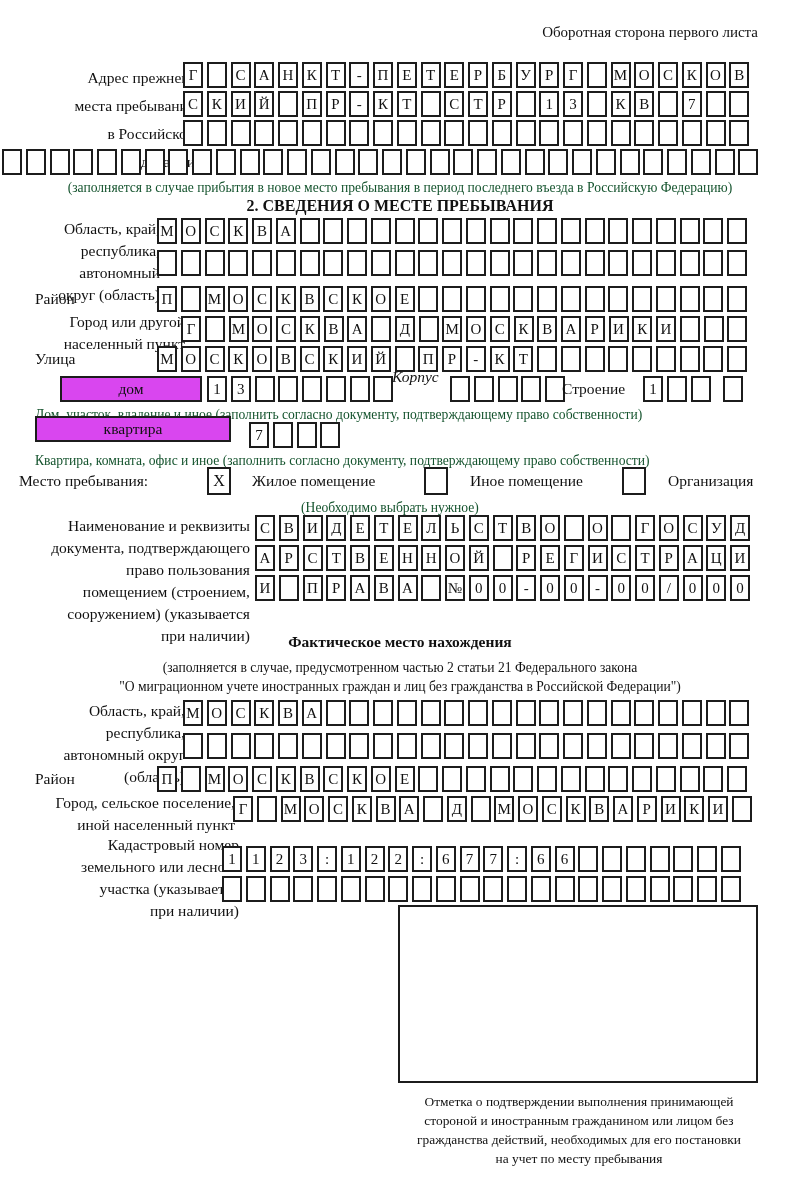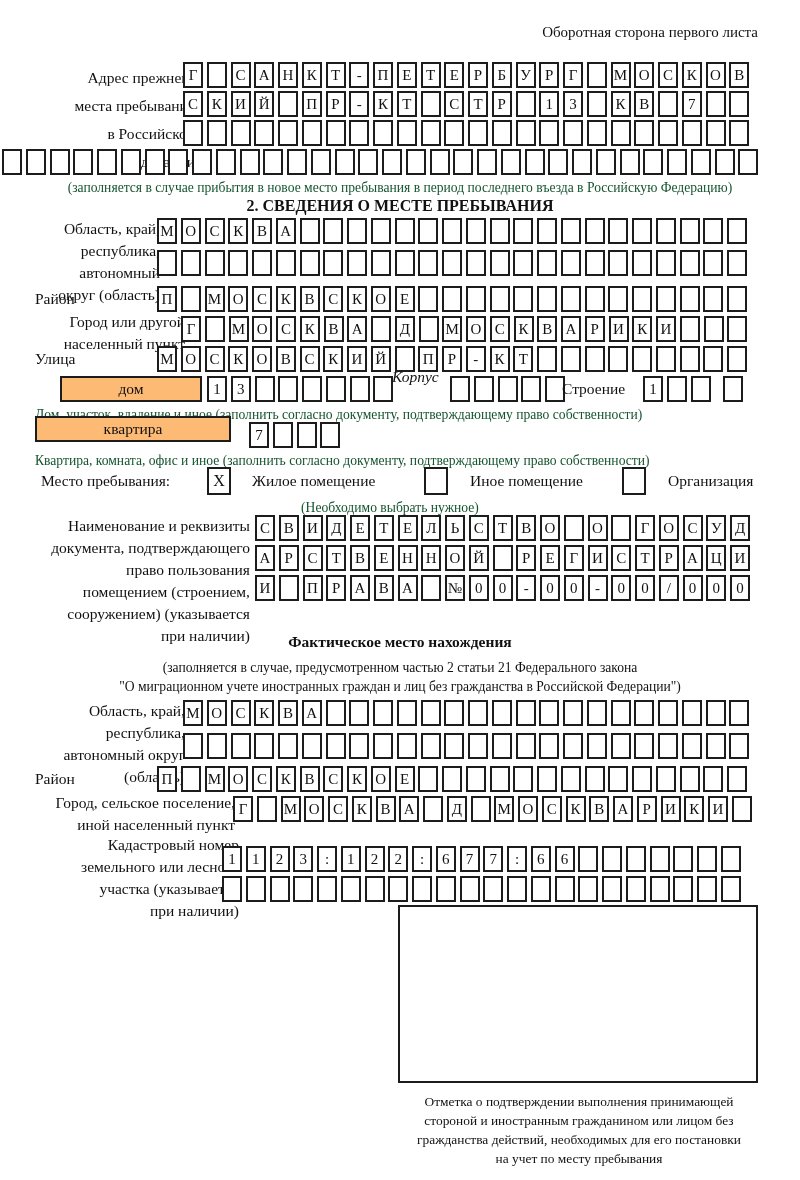--- a/index.html
+++ b/index.html
@@ -10,21 +10,21 @@
   }
   .label{position:absolute;white-space:pre-line;font-size:15.5px;line-height:22px;color:#111;text-align:right;}
   .cells{position:absolute;display:flex;gap:3.75px;}
   .cell{
     flex:none;width:20px;height:26px;box-sizing:border-box;
     border:2px solid #1c1c1c;display:flex;align-items:center;justify-content:center;
     font-size:15px;line-height:1;background:#fff;
   }
   .widebox{
     position:absolute;box-sizing:border-box;border:2px solid #1c1c1c;height:26px;
-    display:flex;align-items:center;justify-content:center;font-size:15.5px;background:#fdba74;
+    display:flex;align-items:center;justify-content:center;font-size:15.5px;background:#d946ef;
   }
   .checkbox{
     position:absolute;box-sizing:border-box;border:2px solid #1c1c1c;width:24px;height:28px;
     display:flex;align-items:center;justify-content:center;font-size:16px;background:#fff;
   }
   .note{position:absolute;font-size:13.2px;line-height:17px;color:#14532d;}
   .center{text-align:center;}
   .sect-title{position:absolute;width:100%;text-align:center;font-weight:bold;font-size:16px;}
   .hdr{position:absolute;top:24px;right:42px;font-size:15px;}
   .stamp-box{position:absolute;box-sizing:border-box;border:2px solid #1c1c1c;background:#fff;}
@@ -336,21 +336,21 @@
 
   <div class="widebox" style="left:35px;top:416px;width:196px;">квартира</div>
   <div class="cells" style="left:249px;top:422px;">
       <span class="cell">7</span>
       <span class="cell"></span>
       <span class="cell"></span>
       <span class="cell"></span>
     </div>
   <div class="note" style="left:35px;top:452px;width:740px;font-size:13.6px;">Квартира, комната, офис и иное (заполнить согласно документу, подтверждающему право собственности)</div>
 
-  <div class="label" style="left:41px;top:470px;">Место пребывания:</div>
+  <div class="label" style="left:19px;top:470px;">Место пребывания:</div>
   <div class="checkbox" style="left:207px;top:467px;">X</div>
   <div class="label" style="left:252px;top:470px;">Жилое помещение</div>
   <div class="checkbox" style="left:424px;top:467px;"></div>
   <div class="label" style="left:470px;top:470px;">Иное помещение</div>
   <div class="checkbox" style="left:622px;top:467px;"></div>
   <div class="label" style="left:668px;top:470px;">Организация</div>
   <div class="note center" style="left:180px;top:499px;width:420px;font-size:13.6px;">(Необходимо выбрать нужное)</div>
 
   <div class="label" style="left:35px;top:515px;width:215px;">Наименование и реквизиты
 документа, подтверждающего

